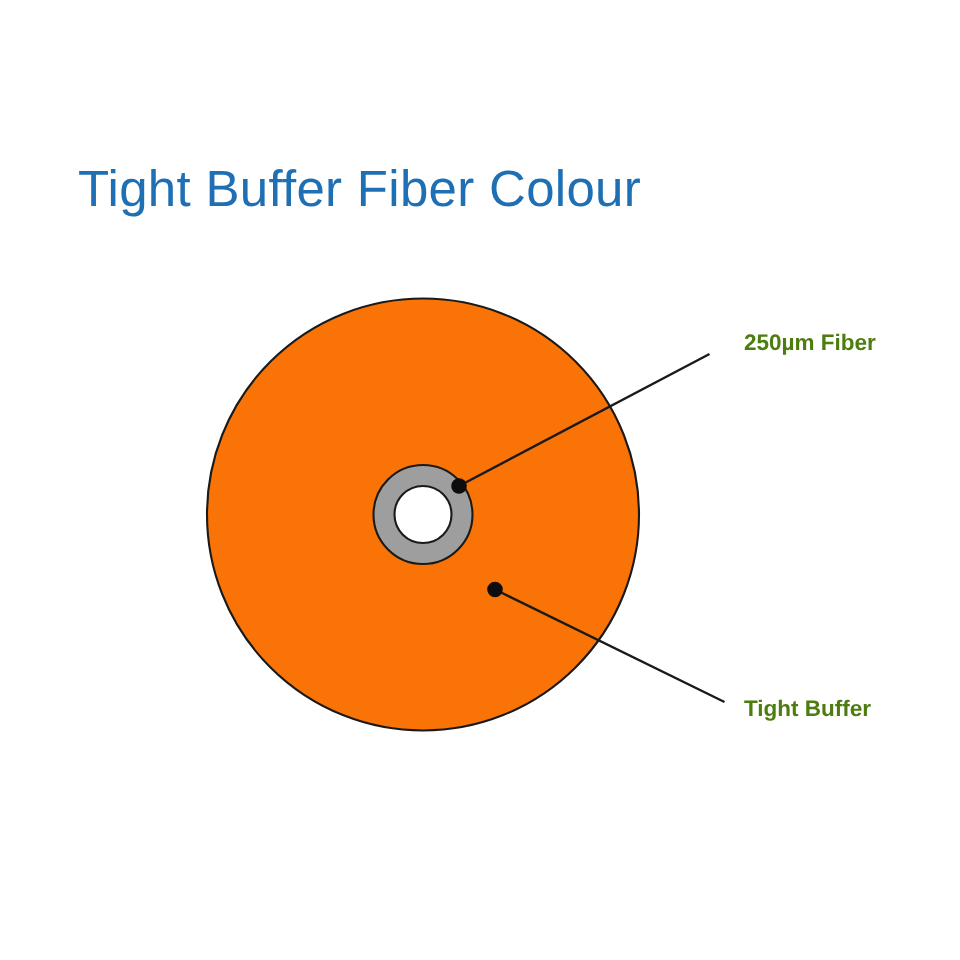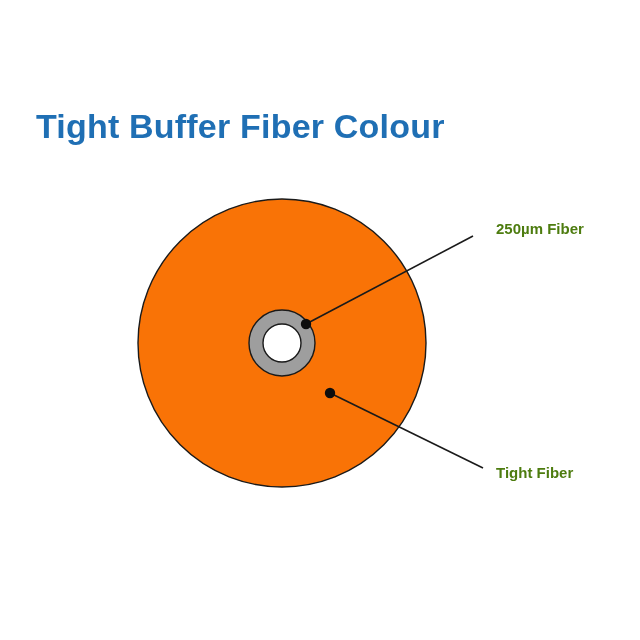--- a/index.html
+++ b/index.html
@@ -14,24 +14,24 @@
     overflow: hidden;
   }
   #diagram-root {
     position: relative;
     width: 640px;
     height: 640px;
     background: #ffffff;
   }
   #diagram-title {
     position: absolute;
-    left: 36px;
+    left: 52px;
     top: 105px;
     font-size: 34px;
-    font-weight: bold;
+    font-weight: normal;
     letter-spacing: 0.2px;
     color: #1f6fb4;
     white-space: nowrap;
     line-height: 42px;
   }
   #cross-section-svg {
     position: absolute;
     left: 0;
     top: 0;
     width: 640px;
@@ -71,15 +71,15 @@
 
     <line x1="306" y1="324" x2="473" y2="236" stroke="#1a1a1a" stroke-width="1.6"></line>
     <circle cx="306" cy="324" r="5.2" fill="#0d0d0d"></circle>
 
     <line x1="330" y1="393" x2="483" y2="468" stroke="#1a1a1a" stroke-width="1.6"></line>
     <circle cx="330" cy="393" r="5.2" fill="#0d0d0d"></circle>
   </svg>
 
   <div class="callout-label" id="label-fiber">250µm Fiber</div>
 
-  <div class="callout-label" id="label-tight-buffer">Tight Fiber</div>
+  <div class="callout-label" id="label-tight-buffer">Tight Buffer</div>
 
 </div>
 
 </body></html>

